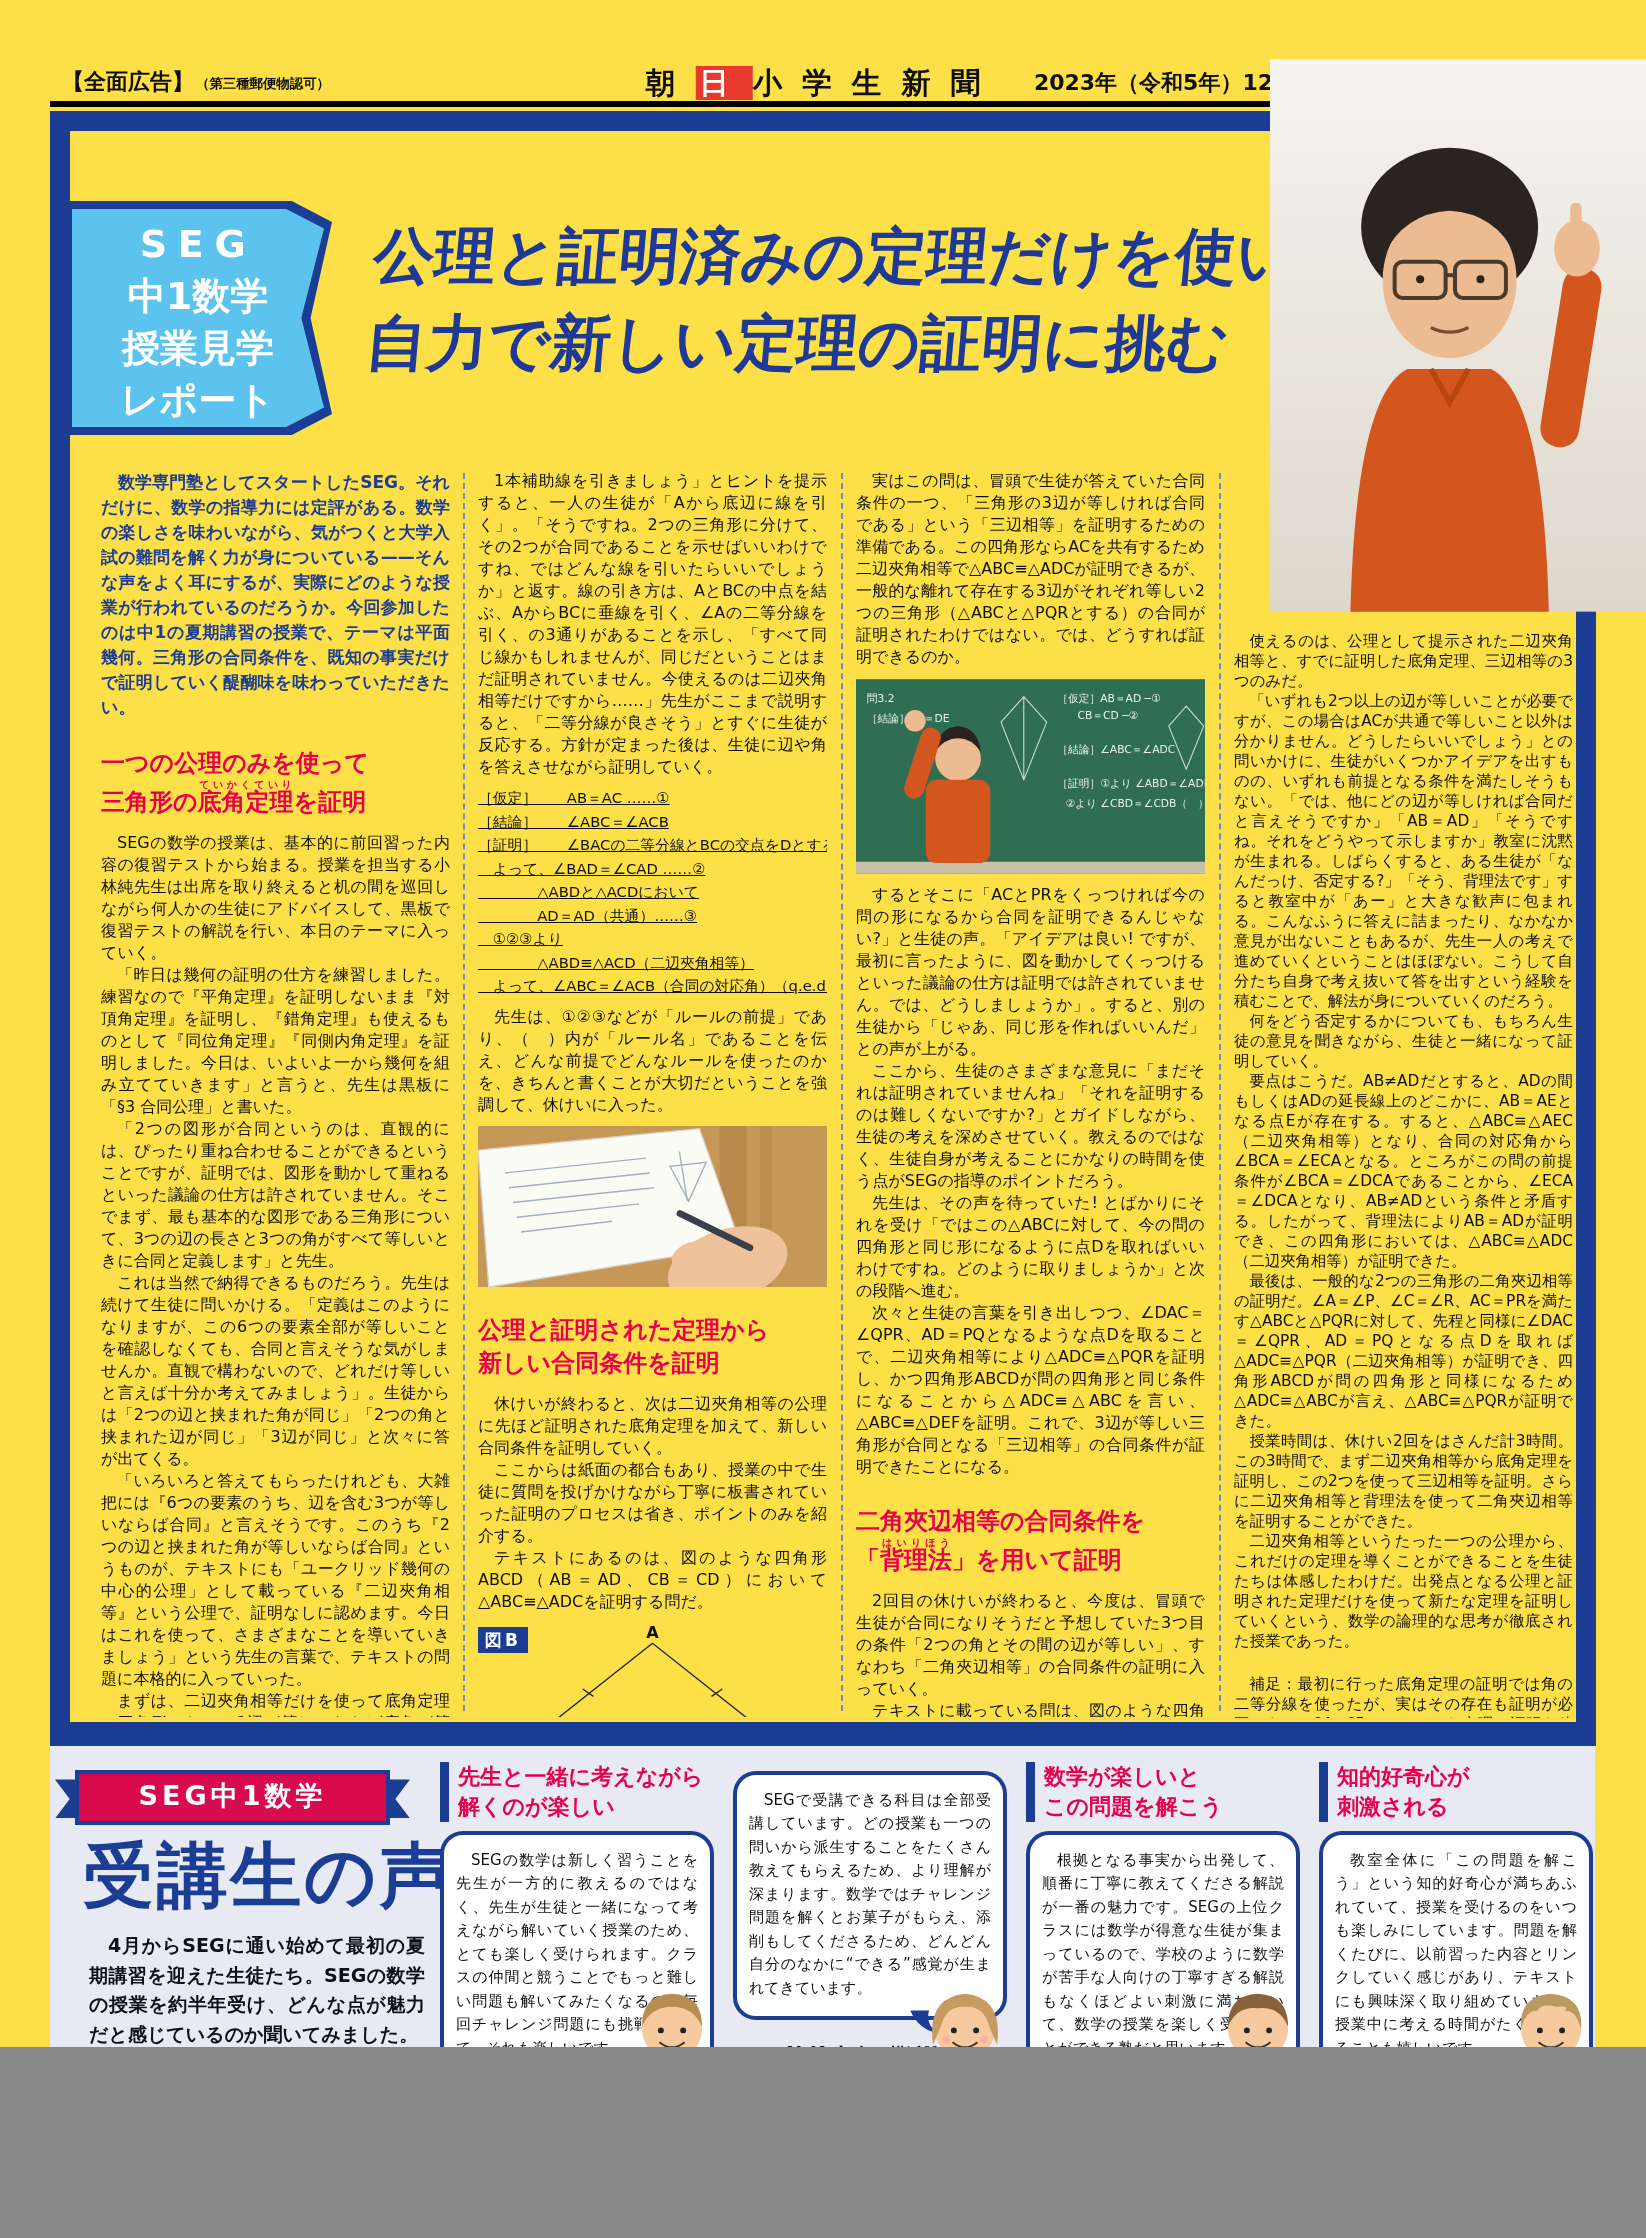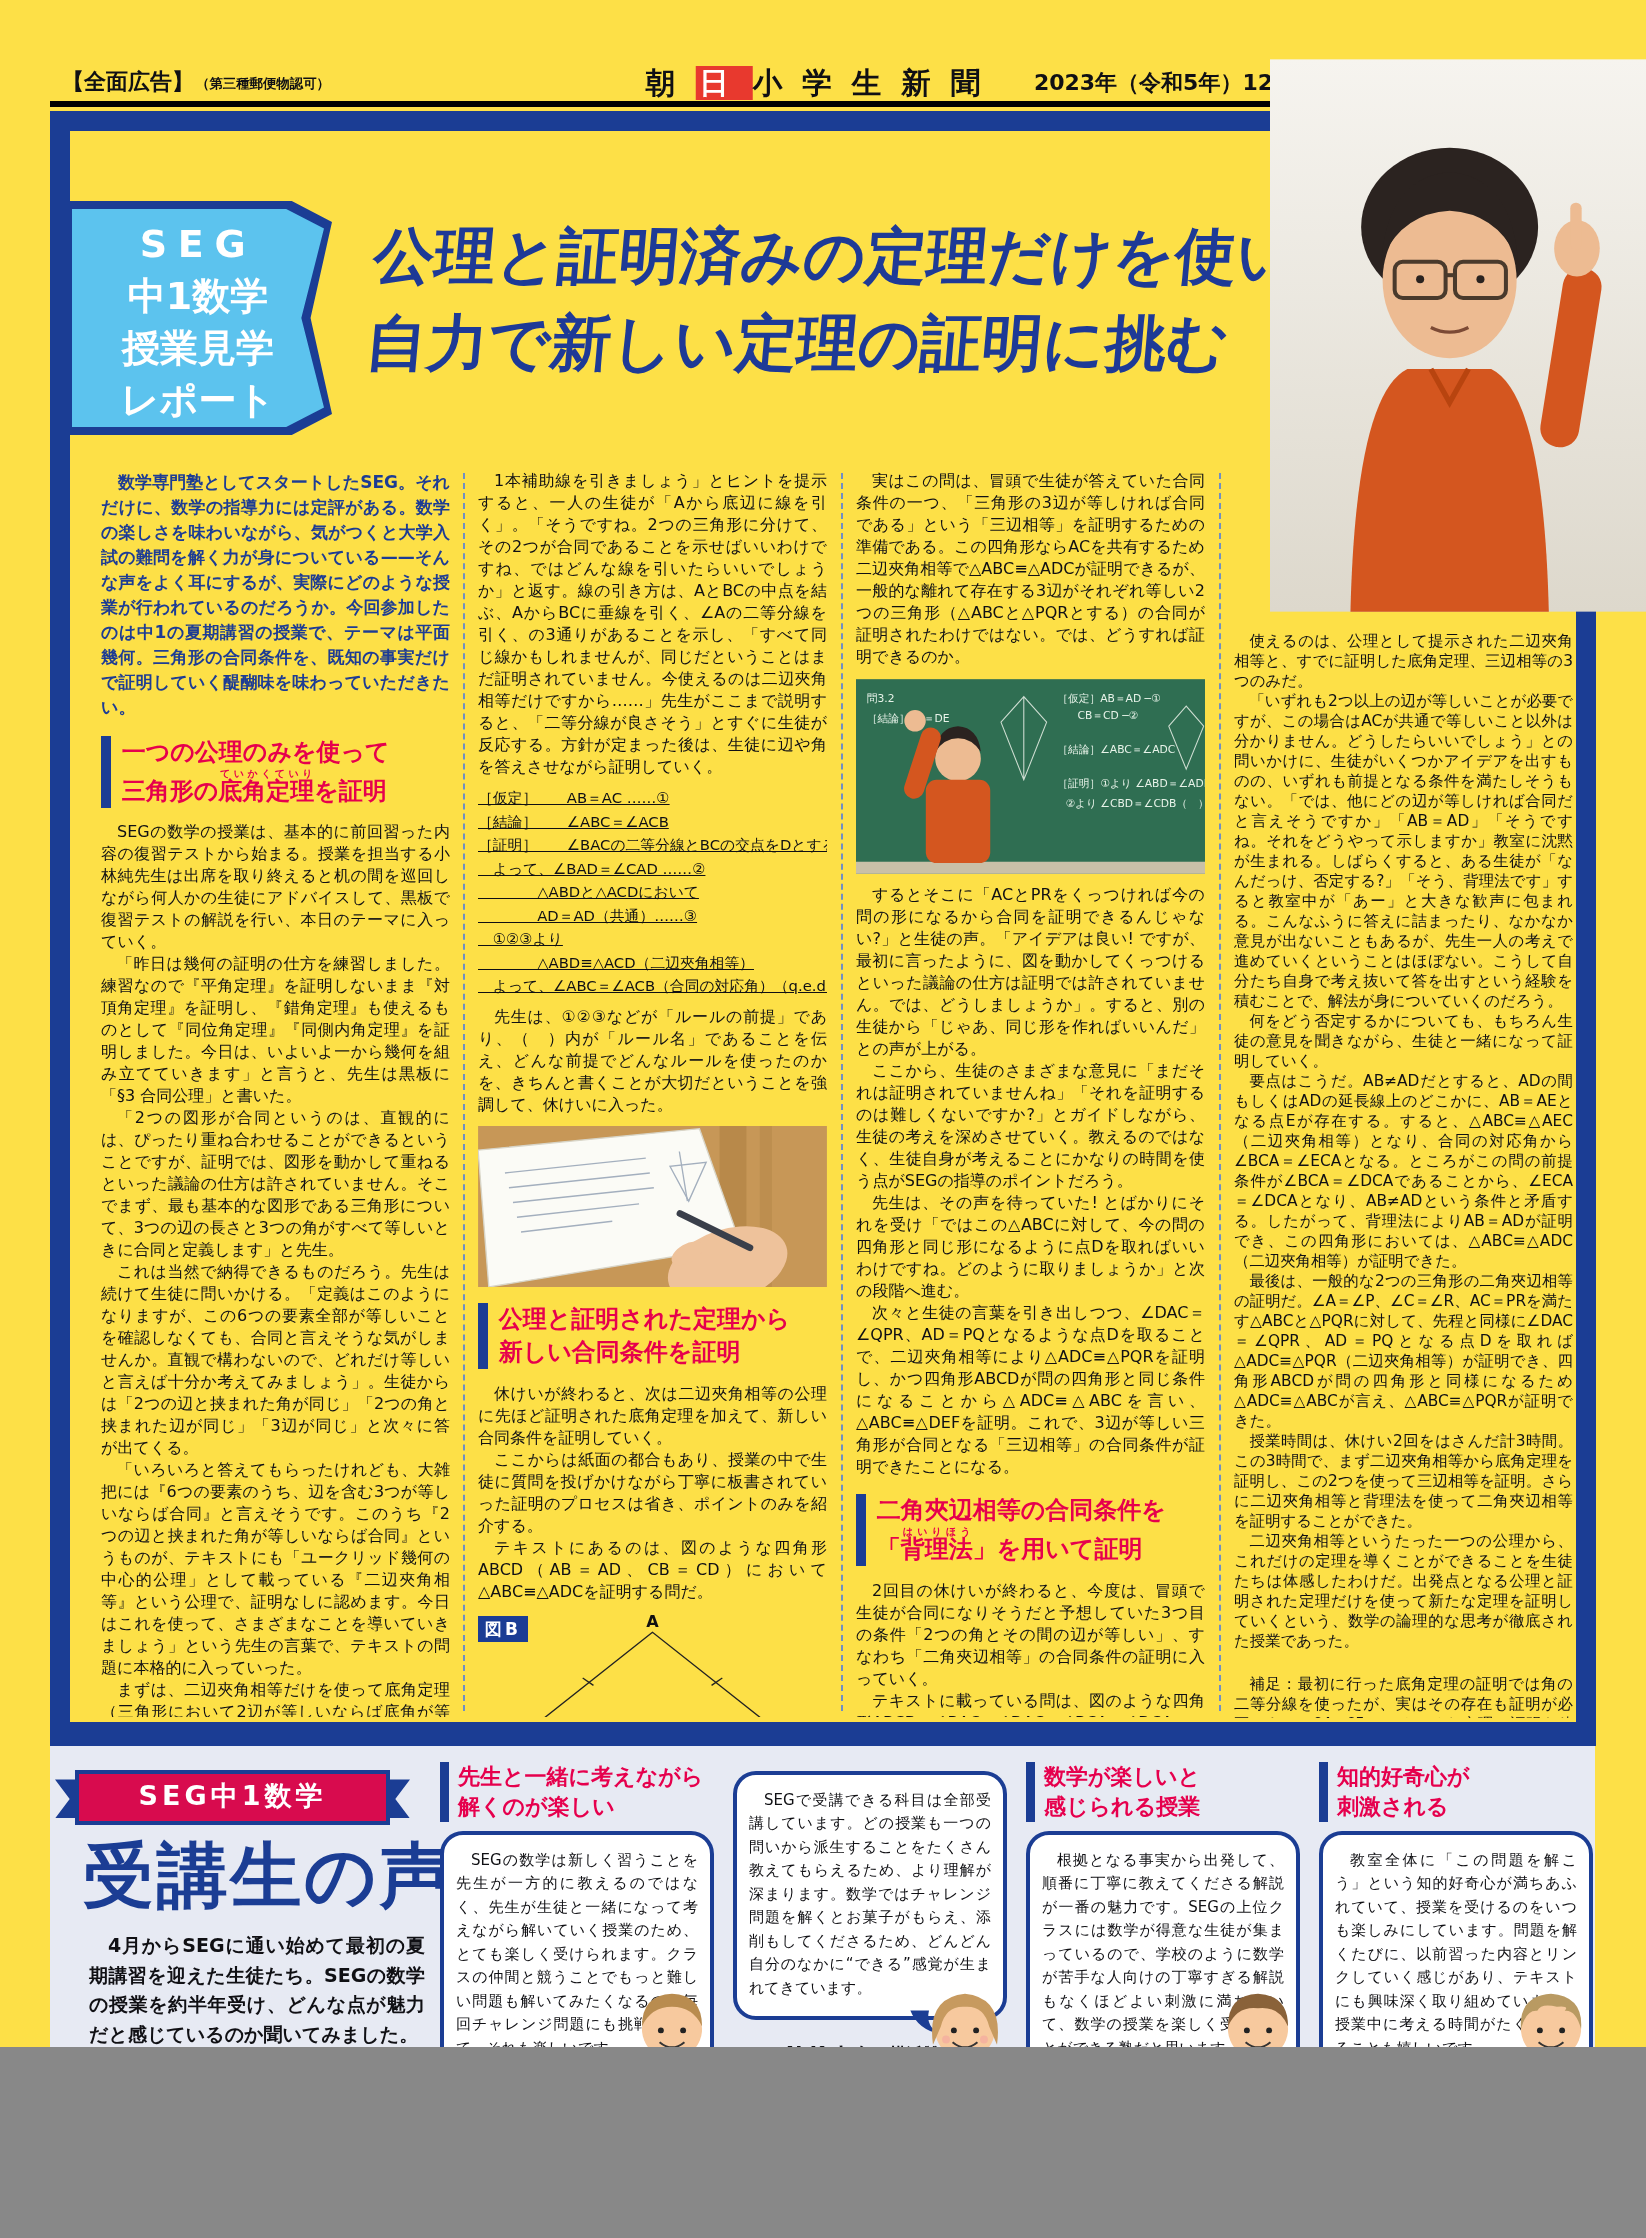--- a/index.html
+++ b/index.html
@@ -32,21 +32,21 @@
   
   .photo-teacher{position:absolute;left:1270px;top:59px;width:376px;height:553px;overflow:hidden;}
   .inphoto{display:block;margin:10.7px 0;}
   
   .col{position:absolute;top:470px;width:349px;height:1247px;overflow:hidden;
        font-size:16px;line-height:22px;text-align:justify;}
   .c1{left:101px;} .c2{left:478px;} .c3{left:856px;}
   .c4{left:1234px;top:631px;width:339px;height:1087px;font-size:15.4px;line-height:20px;}
   .col p{margin:0;text-indent:1em;}
   .intro{color:#1d3c94;font-weight:bold;font-size:17px;line-height:25px;margin-bottom:17.4px;}
-  .subhead{display:flex;gap:10.7px;margin:16px 0 13.4px;}
+  .subhead{display:flex;gap:10.7px;margin:16px 0 13.4px;flex-direction:column;}
   .shbar{width:10px;background:#1b3d94;flex:none;}
   .shtxt{color:#e6004d;font-weight:800;font-size:24px;line-height:33px;text-indent:0;}
   .shtxt div{text-indent:0;}
   ruby rt{font-size:10px;color:#e6004d;font-weight:bold;}
   .proof{margin:8px 0;font-size:14.8px;line-height:23.5px;}
   .proof div{text-indent:0;white-space:nowrap;text-decoration:underline;}
   .figwrap{position:relative;margin:9.4px 0 6.7px;}
   .figlabel{position:absolute;left:0;top:4px;background:#1b3d94;color:#fff;font-weight:bold;
             font-size:17px;padding:2px 6.7px;letter-spacing:3.4px;z-index:2;}
   .vsep{position:absolute;top:473px;height:1238px;width:0;border-left:2px dashed #6f8fc4;}
@@ -344,21 +344,21 @@
       <circle cx="46" cy="92" r="6" fill="#f4a9a0" opacity="0.7"></circle>
         <circle cx="104" cy="92" r="6" fill="#f4a9a0" opacity="0.7"></circle>
     </svg>
   </div>
 
   <div class="tcell t3">
     <div class="thead">
       <div class="shbar"></div>
       <div class="shtxt">
         <div>数学が楽しいと</div>
-        <div>感じられる授業</div>
+        <div>この問題を解こう</div>
       </div>
     </div>
     <div class="bubble">
       <p>根拠となる事実から出発して、順番に丁寧に教えてくださる解説が一番の魅力です。SEGの上位クラスには数学が得意な生徒が集まっているので、学校のように数学が苦手な人向けの丁寧すぎる解説もなくほどよい刺激に満ちていて、数学の授業を楽しく受けることができる塾だと思います。</p>
       <svg class="btail" viewBox="0 0 60 40">
           <path d="M8,2 Q20,32 56,38 Q30,28 36,2 Z" fill="#1b3d94"></path>
         </svg>
     </div>
     <div class="tname"><span class="dia">◆</span><span>Y.N.さん</span><span class="school">（私）芝）</span></div>
     <svg class="tchar" viewBox="0 0 150 190">

